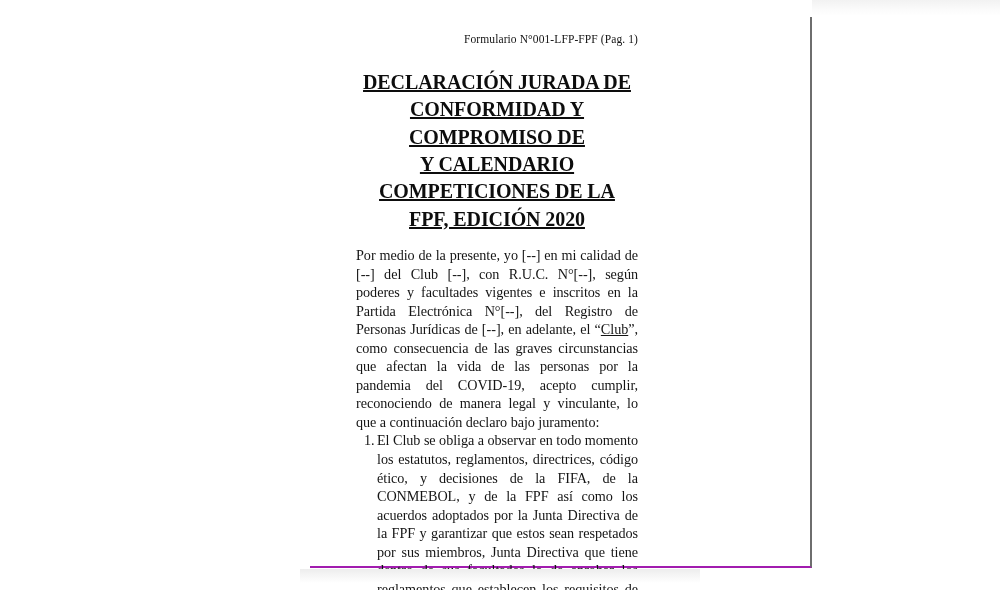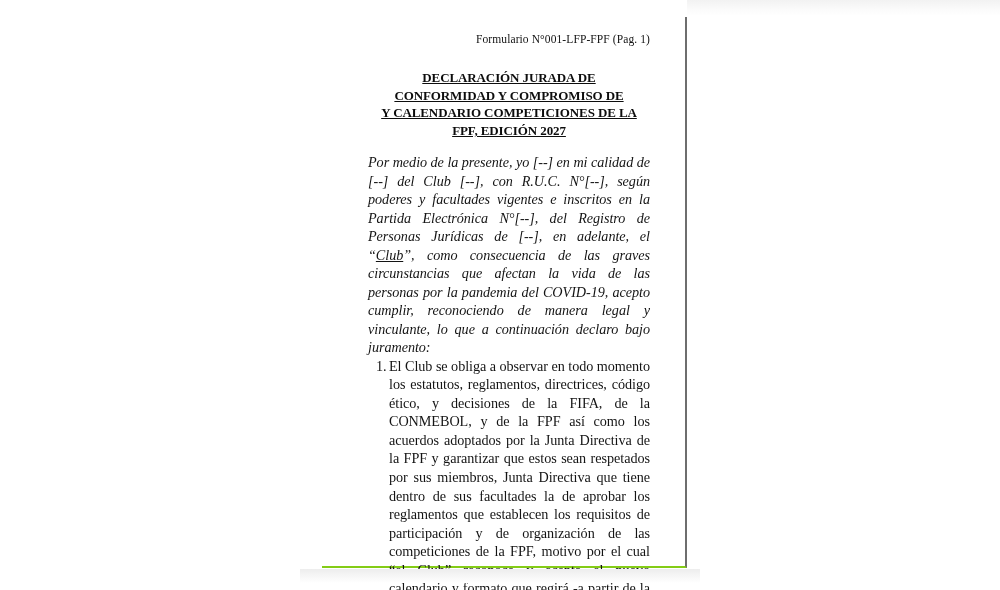--- a/index.html
+++ b/index.html
@@ -24,27 +24,26 @@
     height: 16px;
     background: linear-gradient(to bottom, #f2f2f2 0%, #fbfbfb 60%, #ffffff 100%);
     pointer-events: none;
   }
 
   
   #page-sheet {
     position: absolute;
     left: 0px;
     top: 0px;
-    width: 675px;
+    width: 812px;
     height: 568px;
     background: #ffffff;
     border-right: 2px solid #6e6e6e;
-    border-bottom: 2px solid #84cc16;
+    border-bottom: 2px solid #a21caf;
     box-sizing: border-box;
-    margin-left: 12px;
   }
   
   #page-sheet::after {
     content: "";
     position: absolute;
     left: 0;
     bottom: -2px;
     width: 310px;
     height: 2px;
     background: #ffffff;
@@ -87,42 +86,41 @@
     letter-spacing: 0.1px;
     margin-top: 33px;
     margin-bottom: 0;
     line-height: 1.2;
   }
 
   #doc-title {
     margin: 22px 0 0 0;
     text-align: center;
     font-weight: bold;
-    font-size: 13px;
+    font-size: 20px;
     line-height: 1.37;
     color: #0d0d0d;
     letter-spacing: -0.1px;
   }
   #doc-title .tline {
     display: block;
   }
   #doc-title .tline > span {
     text-decoration: underline;
     text-underline-offset: 1px;
   }
 
   .body-par {
     margin: 13px 0 0 0;
     text-align: justify;
     text-justify: inter-word;
     font-size: 14.2px;
     line-height: 1.305;
     color: #141414;
     letter-spacing: -0.05px;
-    font-style: italic;
   }
   .body-par .u {
     text-decoration: underline;
   }
 
   #clause-list {
     margin: 0;
     padding: 0;
     list-style: none;
   }
@@ -154,21 +152,21 @@
 <div id="page-sheet">
 
   <div id="content">
 
     <div id="form-header">Formulario N°001-LFP-FPF (Pag. 1)</div>
 
     <h1 id="doc-title">
       <span class="tline"><span>DECLARACIÓN JURADA DE</span></span>
       <span class="tline"><span>CONFORMIDAD Y COMPROMISO DE</span></span>
       <span class="tline"><span>Y CALENDARIO COMPETICIONES DE LA</span></span>
-      <span class="tline"><span>FPF, EDICIÓN 2027</span></span>
+      <span class="tline"><span>FPF, EDICIÓN 2020</span></span>
     </h1>
 
     <p class="body-par"><span>Por medio de la presente, yo [--] en mi calidad de [--] del Club [--], con R.U.C. N°[--], según poderes y facultades vigentes e inscritos en la Partida Electrónica N°[--], del Registro de Personas Jurídicas de [--], en adelante, el “</span><span class="u">Club</span><span>”, como consecuencia de las graves circunstancias que afectan la vida de las personas por la pandemia del COVID-19, acepto cumplir, reconociendo de manera legal y vinculante, lo que a continuación declaro bajo juramento:</span></p>
 
     <ol id="clause-list">
       <li><span class="marker">1.</span><span>El Club se obliga a observar en todo momento los estatutos, reglamentos, directrices, código ético, y decisiones de la FIFA, de la CONMEBOL, y de la FPF así como los acuerdos adoptados por la Junta Directiva de la FPF y garantizar que estos sean respetados por sus miembros, Junta Directiva que tiene dentro de sus facultades la de aprobar los reglamentos que establecen los requisitos de participación y de organización de las competiciones de la FPF, motivo por el cual “el Club” reconoce y acepta el nuevo calendario y formato que regirá -a partir de la fecha- para la reactivación del Campeonato de la Liga1 Movistar, edición 2020 (en adelante, la “Liga1”), el cual dispone principalmente:</span></li>
     </ol>
 
   </div>
 </div>

